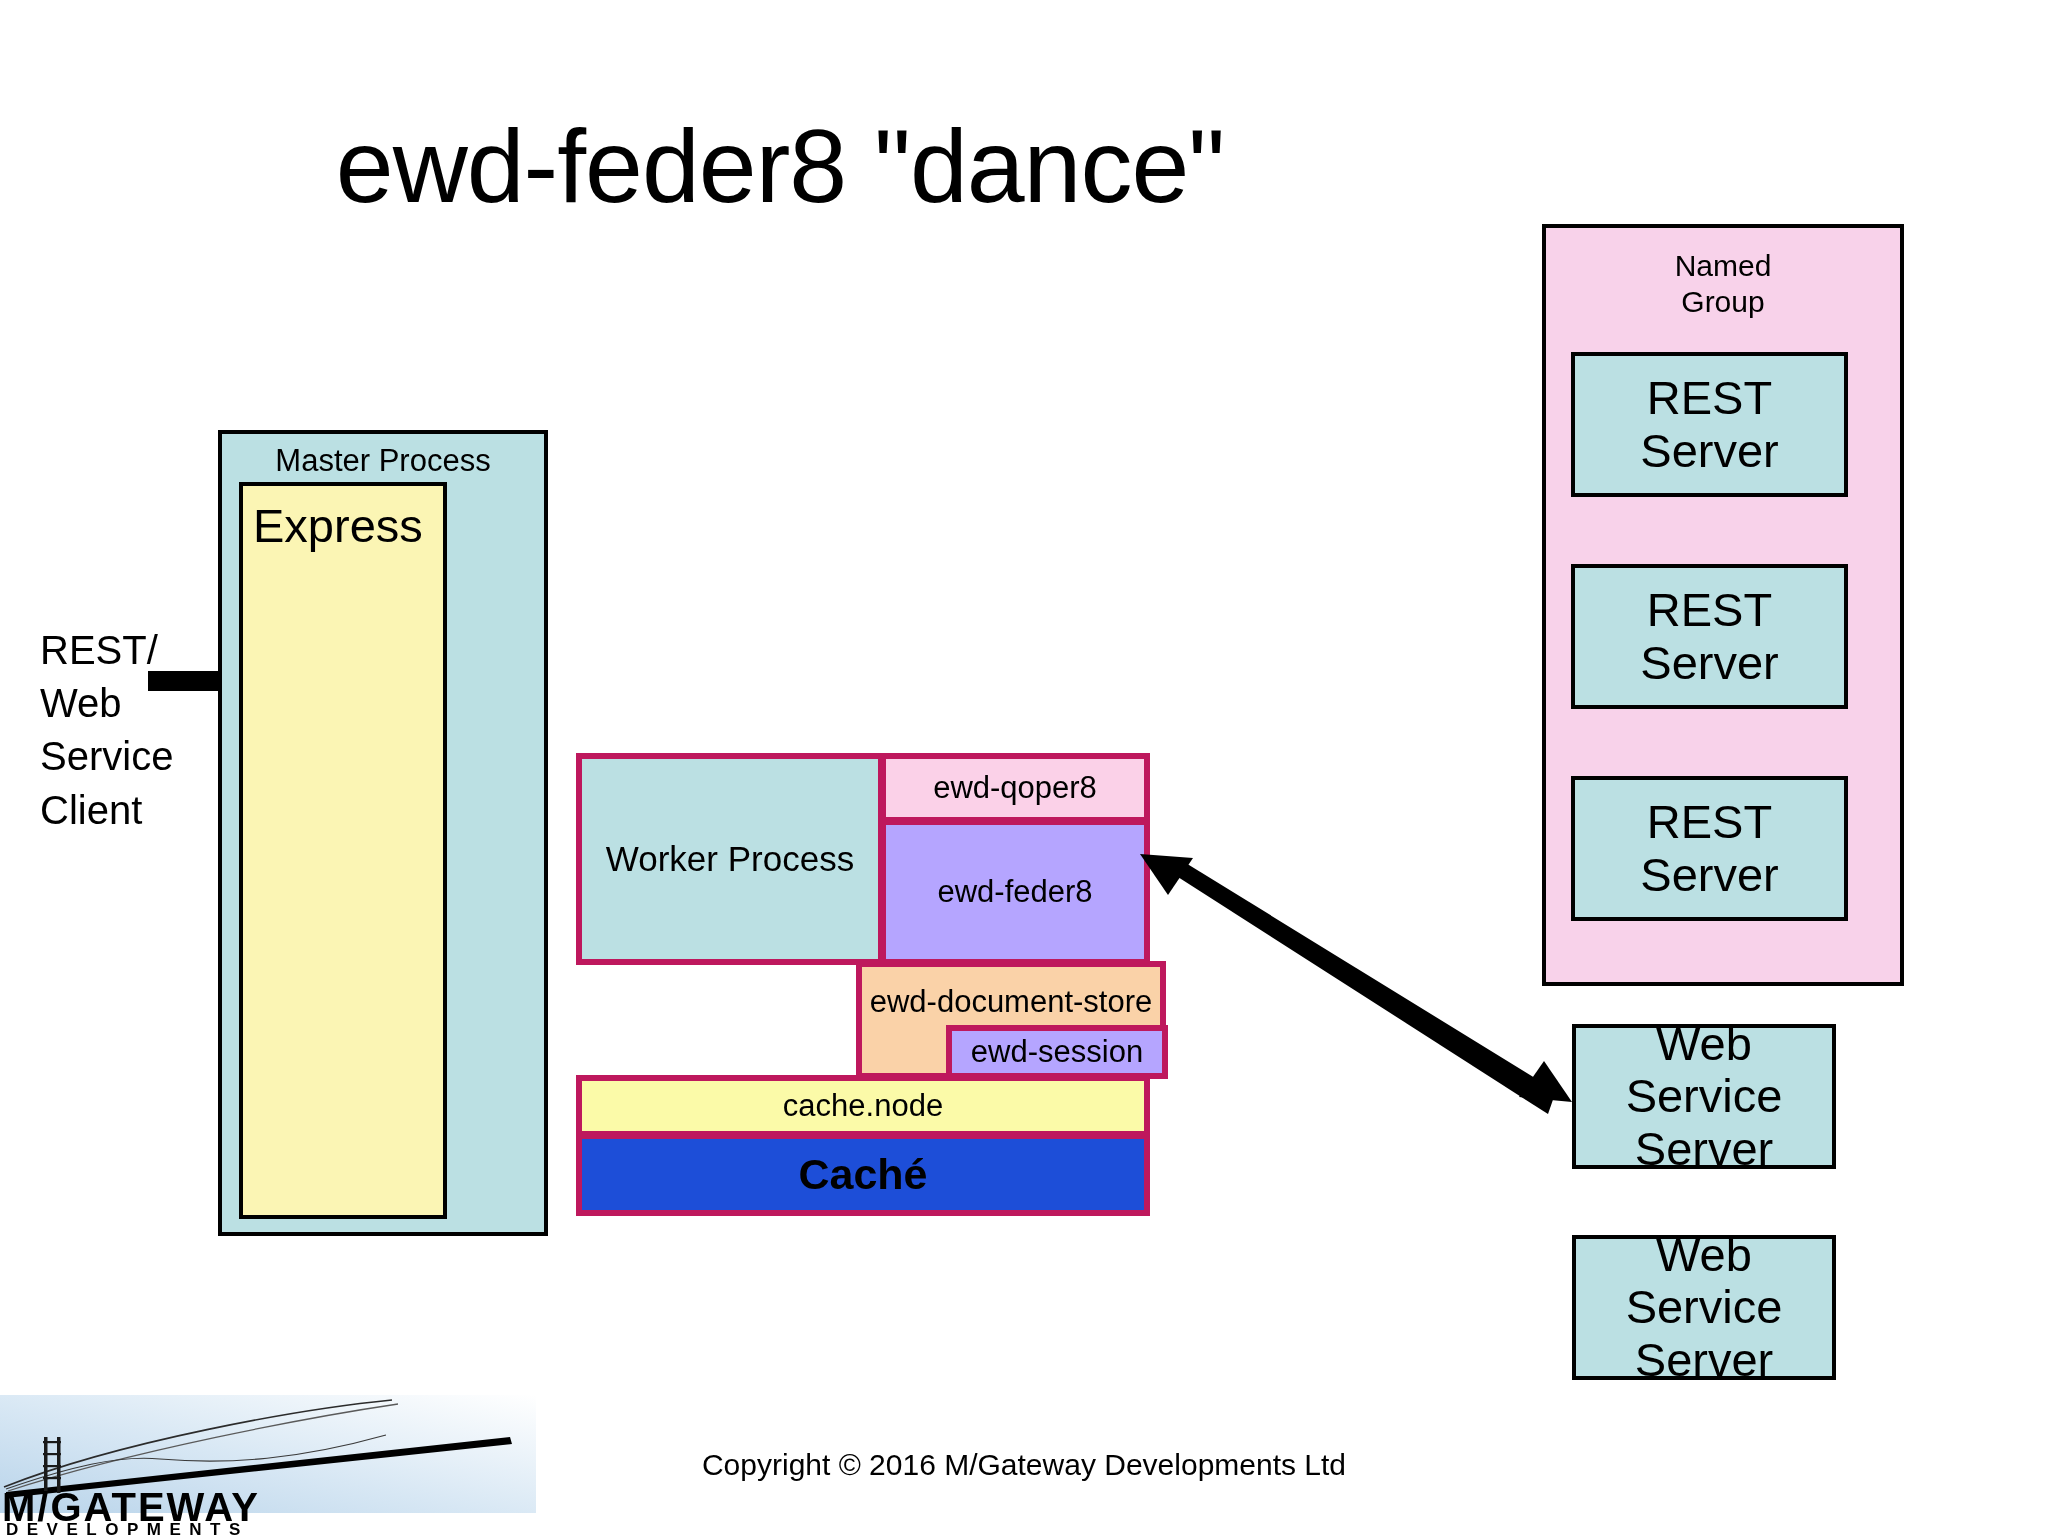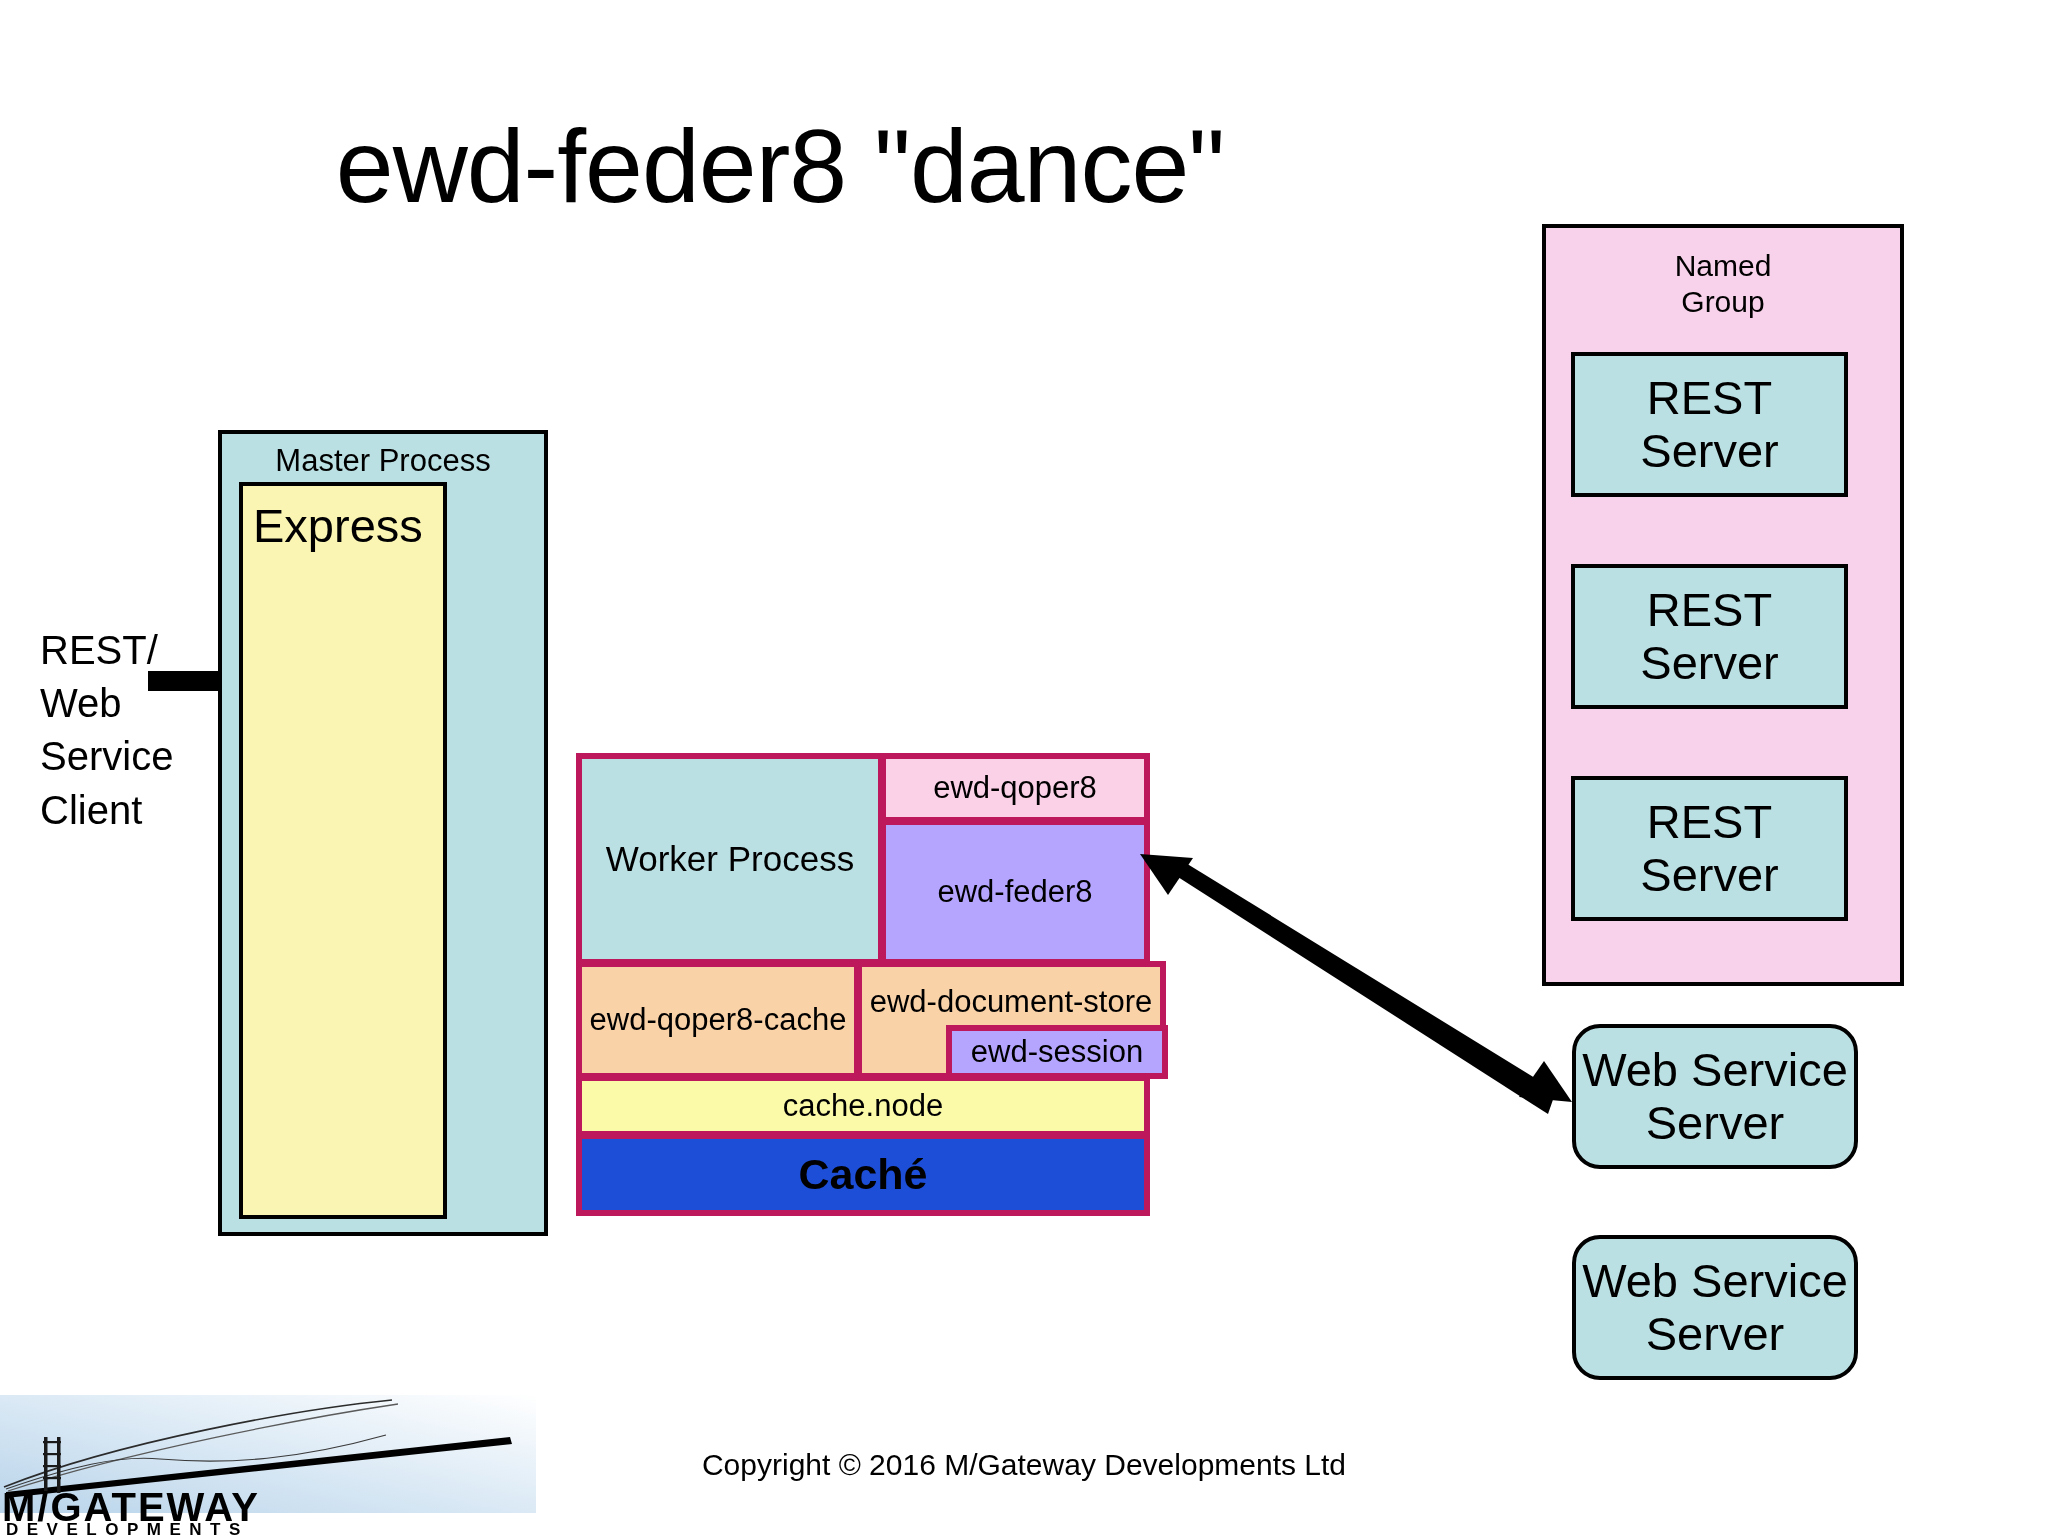--- a/index.html
+++ b/index.html
@@ -134,25 +134,24 @@
     background: #bbe0e3;
     font-size: 47px;
   }
   #rest-server-1 { top: 352px; }
   #rest-server-2 { top: 564px; }
   #rest-server-3 { top: 776px; }
 
   
   .web-service-server {
     left: 1572px;
-    width: 286px;
+    width: 264px;
     height: 145px;
     background: #bbe0e3;
     font-size: 47px;
-    border-radius: 28px;
   }
   #web-service-1 { top: 1024px; }
   #web-service-2 { top: 1235px; }
 
   
   #feder8-arrow {
     position: absolute;
     left: 1120px;
     top: 830px;
     width: 470px;
@@ -206,23 +205,20 @@
 
   <div id="worker-block">
     <div class="wb" id="worker-process">
       <span>Worker Process</span>
     </div>
     <div class="wb" id="ewd-qoper8">
       <span>ewd-qoper8</span>
     </div>
     <div class="wb" id="ewd-feder8">
       <span>ewd-feder8</span>
-    </div>
-    <div class="wb" id="qoper8-cache">
-      <span>ewd-qoper8-cache</span>
     </div>
     <div class="wb" id="document-store">
       <span>ewd-document-store</span>
     </div>
     <div class="wb" id="ewd-session">
       <span>ewd-session</span>
     </div>
     <div class="wb" id="cache-node">
       <span>cache.node</span>
     </div>

